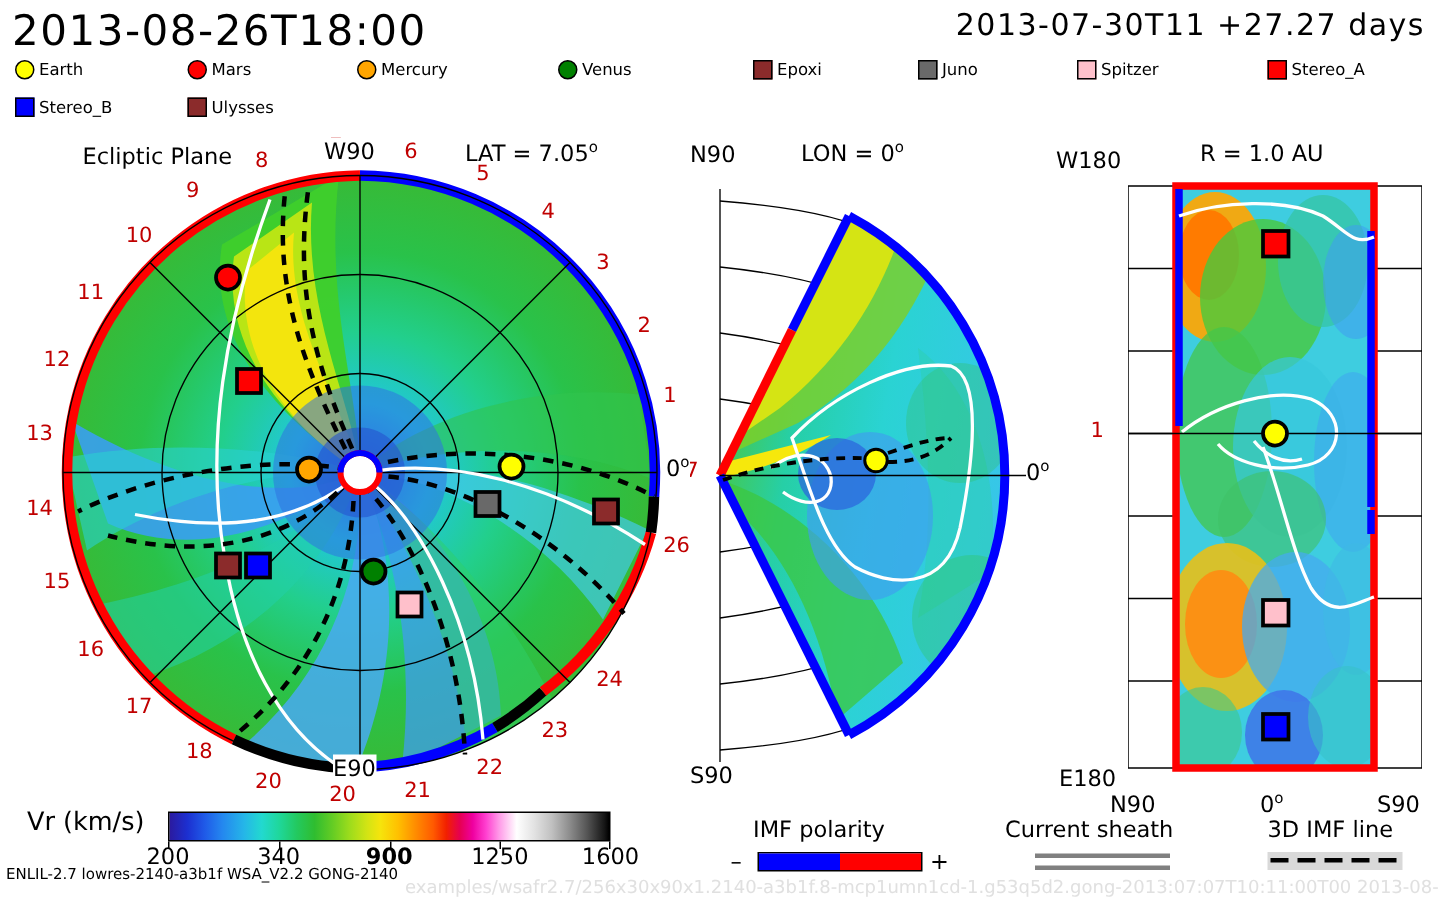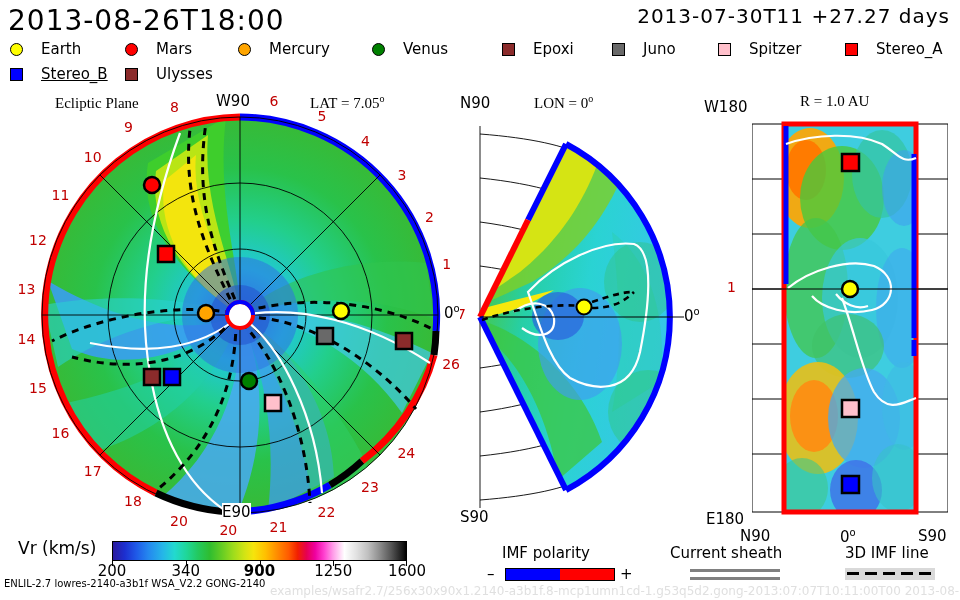--- a/index.html
+++ b/index.html
@@ -4,26 +4,26 @@
 <style>
   html,body{margin:0;padding:0;background:#ffffff;}
   body{width:960px;height:600px;position:relative;overflow:hidden;
        font-family:"DejaVu Sans","Liberation Sans",sans-serif;color:#000;}
   .abs{position:absolute;}
   .mono-lbl{font-family:"DejaVu Sans","Liberation Sans",sans-serif;white-space:nowrap;}
 
   
   #hdr-date-left{left:8px;top:4px;font-size:28px;letter-spacing:1px;}
   #hdr-date-right{right:10px;top:4px;font-size:20px;letter-spacing:1px;}
-  .leg-item{position:absolute;display:flex;align-items:center;gap:18px;font-size:15px;}
+  .leg-item{position:absolute;display:flex;align-items:center;gap:3px;font-size:11px;}
   .leg-dot{width:13px;height:13px;border-radius:50%;border:1.5px solid #000;box-sizing:border-box;}
   .leg-sq{width:13px;height:13px;border:1.5px solid #000;box-sizing:border-box;}
 
   
-  .ptitle{font-size:15px;font-family:Liberation Serif, serif;}
+  .ptitle{font-size:15px;}
 
   
   #ecl-wrap{left:30px;top:105px;width:420px;height:420px;}
   .hourlbl{position:absolute;color:#c00000;font-size:14px;}
   .cardlbl{position:absolute;color:#000;font-size:15px;background:#fff;}
 
   
   #cbar{left:112px;top:541px;width:295px;height:20px;border:1px solid #000;box-sizing:border-box;
         background:linear-gradient(to right,
           #2b1a9e 0%, #1c2fd0 4%, #1f5ae8 8%, #2487ef 12%, #25b6e8 17%,
@@ -85,21 +85,21 @@
       <span>Juno</span>
     </div>
     <div class="leg-item mono-lbl" style="left: 718px; top: 40px;">
       <span class="leg-sq" style="background: rgb(255, 192, 203);"></span>
       <span>Spitzer</span>
     </div>
     <div class="leg-item mono-lbl" style="left: 845px; top: 40px;">
       <span class="leg-sq" style="background: rgb(255, 0, 0);"></span>
       <span>Stereo_A</span>
     </div>
-    <div class="leg-item mono-lbl" style="left: 10px; top: 65px; text-decoration: underline;">
+    <div class="leg-item mono-lbl" style="left: 10px; top: 65px;">
       <span class="leg-sq" style="background: rgb(0, 0, 255);"></span>
       <span>Stereo_B</span>
     </div>
     <div class="leg-item mono-lbl" style="left: 125px; top: 65px; justify-content: flex-end;">
       <span class="leg-sq" style="background: rgb(139, 43, 43);"></span>
       <span>Ulysses</span>
     </div>
   </div>
 
 <div class="abs" id="ecl-wrap">

